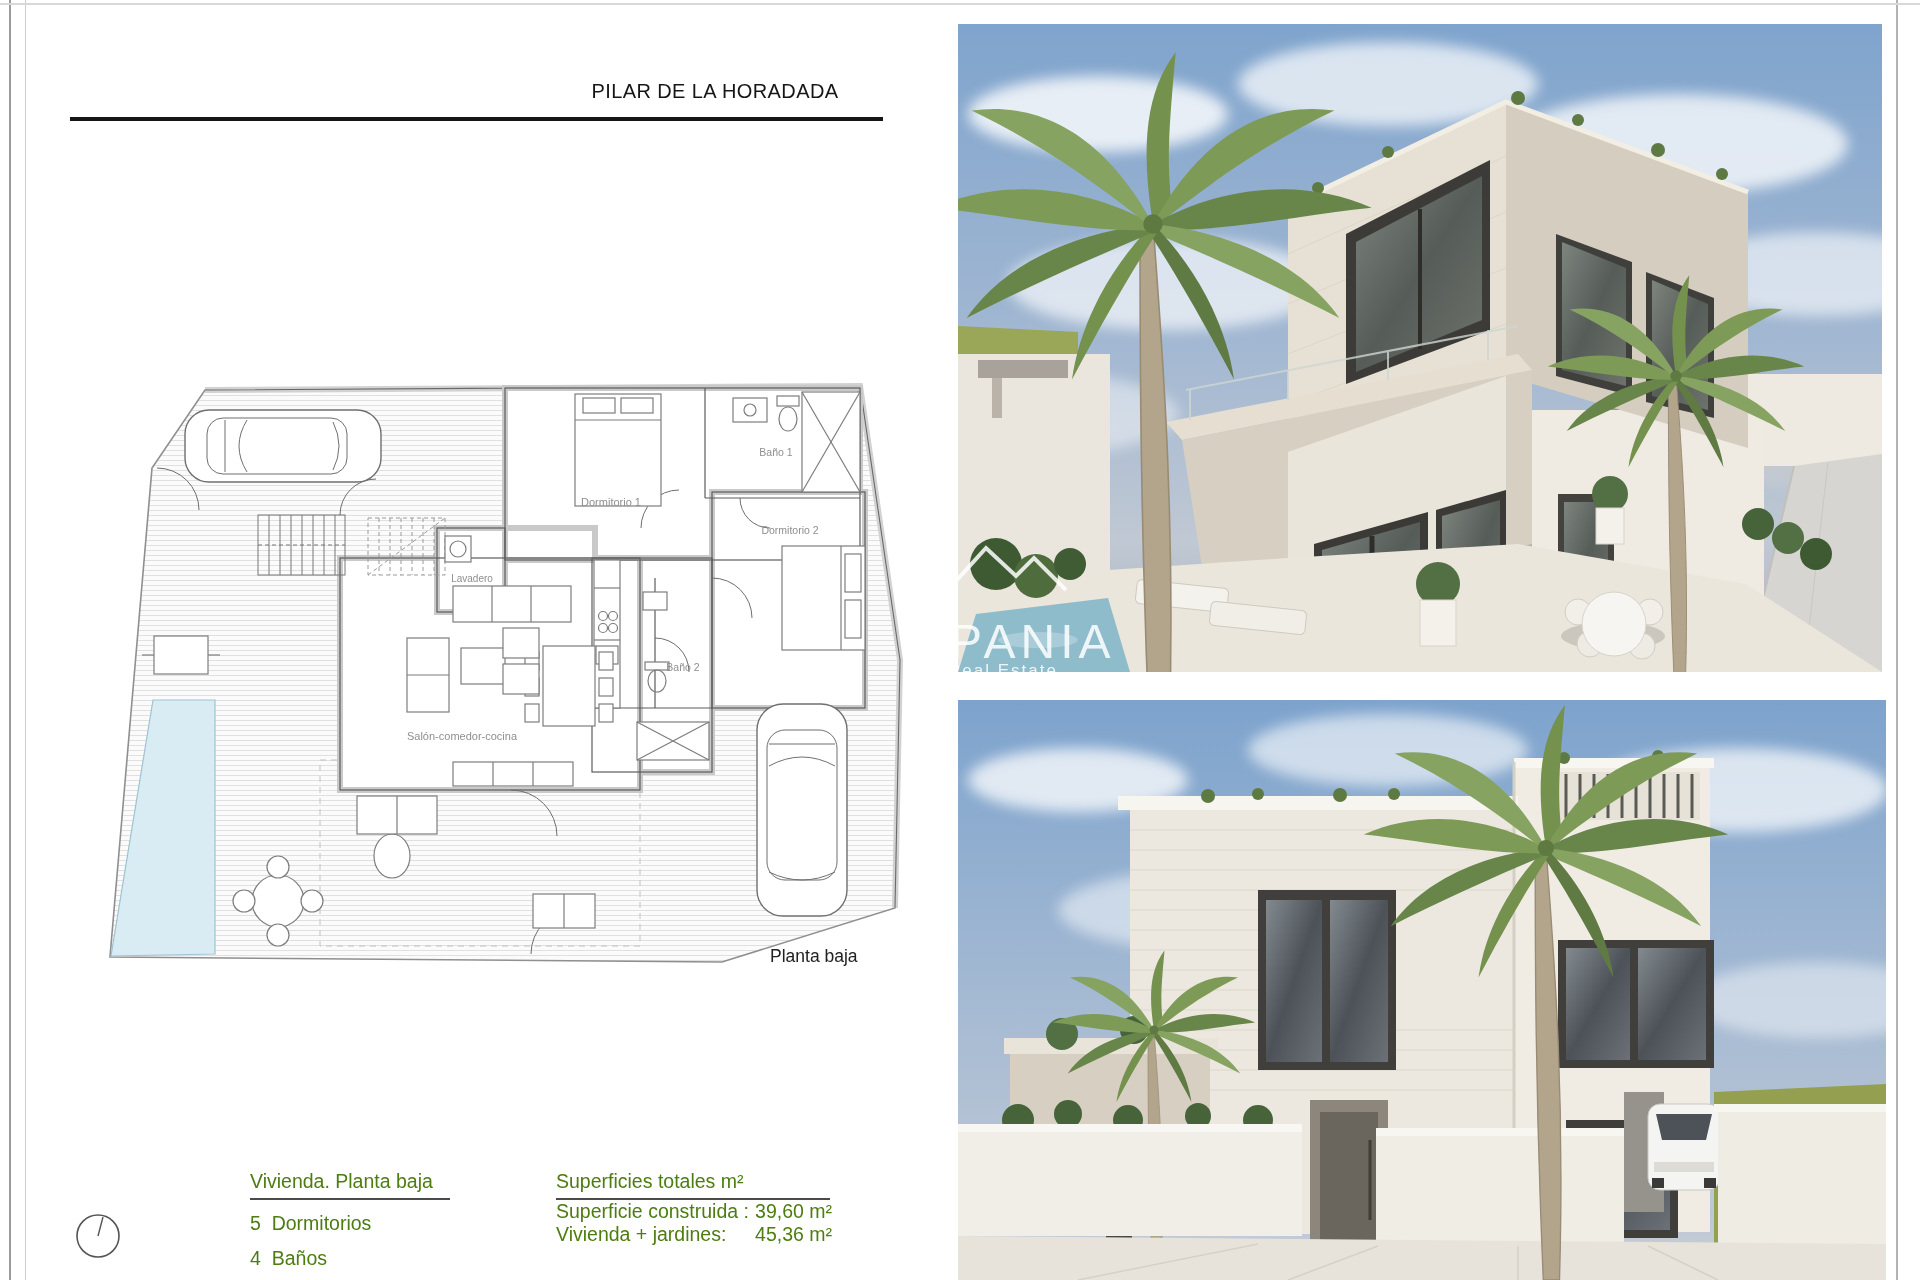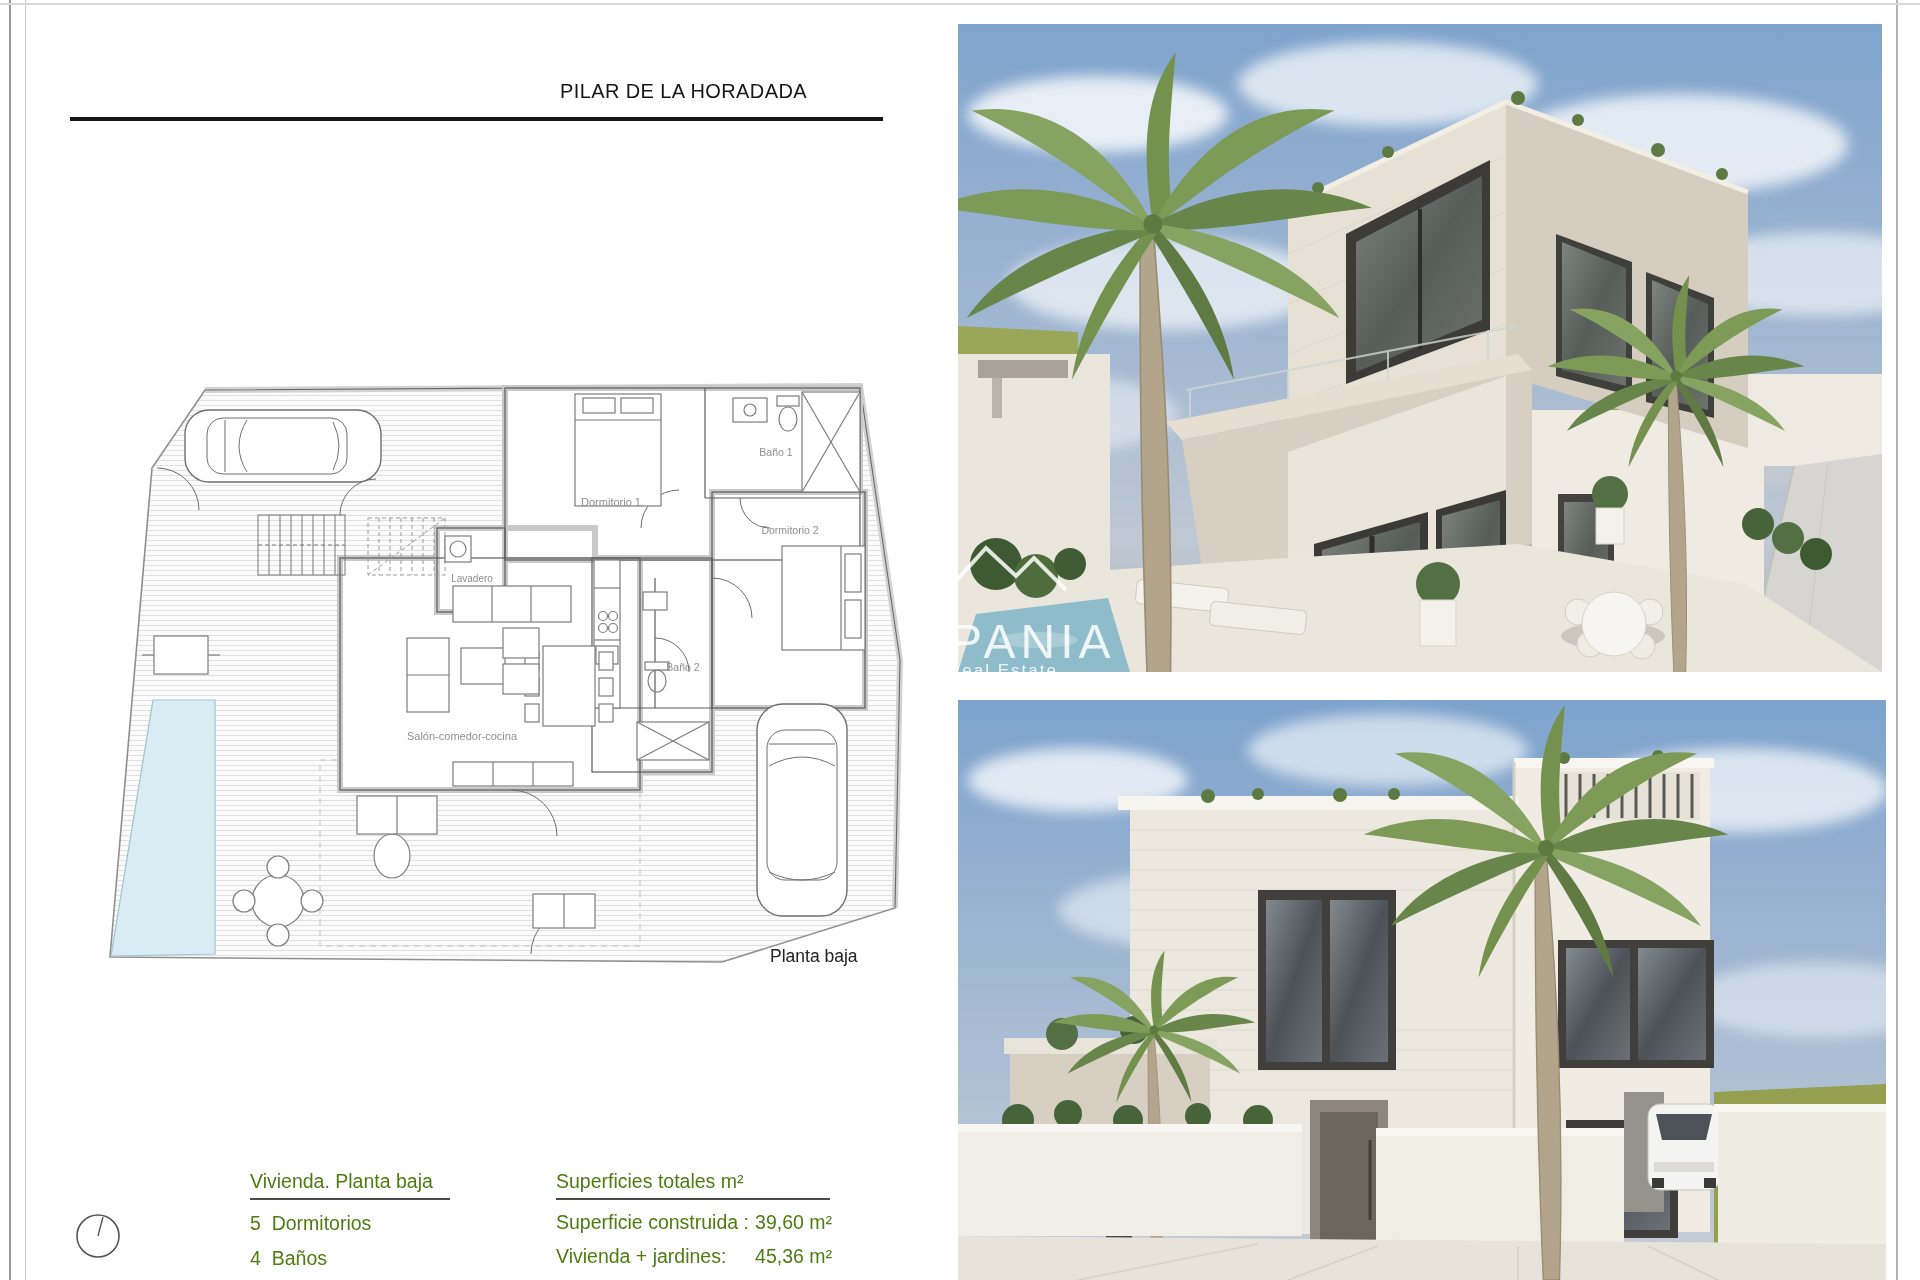--- a/index.html
+++ b/index.html
@@ -1,34 +1,34 @@
 <!DOCTYPE html>
 <html><head>
 <meta charset="utf-8">
 <style>
   html,body{margin:0;padding:0;background:#ffffff;}
   #sheet{position:relative;width:1920px;height:1280px;background:#ffffff;overflow:hidden;
          font-family:"Liberation Sans", sans-serif;color:#1a1a1a;}
   .edge{position:absolute;background:#bdbdbd;}
-  #page-title{position:absolute;left:560px;top:80px;width:310px;text-align:left;
+  #page-title{position:absolute;left:560px;top:80px;width:310px;text-align:center;
               font-size:20px;letter-spacing:.4px;color:#161616;white-space:nowrap;}
   #title-rule{position:absolute;left:70px;top:117px;width:813px;height:4px;background:#161616;}
   #plan-wrap{position:absolute;left:45px;top:378px;width:860px;height:600px;}
   #plan-caption{position:absolute;left:770px;top:946px;width:115px;text-align:left;
                 font-size:17.5px;color:#222;}
   #compass{position:absolute;left:72px;top:1210px;}
   .sum-block{position:absolute;font-size:19.5px;color:#4d7c0f;}
   #sum-left{left:250px;top:1170px;width:210px;}
   #sum-right{left:556px;top:1170px;width:276px;}
   .sum-head{white-space:nowrap;}
   .sum-rule{height:2px;background:#4a4a4a;margin-top:5px;}
   #sum-left .sum-rule{width:200px;}
   #sum-right .sum-rule{width:274px;}
   .sum-item{margin-top:12px;white-space:pre;}
-  .sum-row{margin-top:11px;display:flex;justify-content:space-between;white-space:pre;}
+  .sum-row{display:flex;justify-content:space-between;white-space:pre;}
   .render{position:absolute;display:block;}
   #render-top{left:958px;top:24px;}
   #render-bottom{left:958px;top:700px;}
   text.room{fill:#8f8f8f;font-family:"Liberation Sans",sans-serif;}
 </style>
 </head>
 <body>
 
 <div id="sheet">
 

